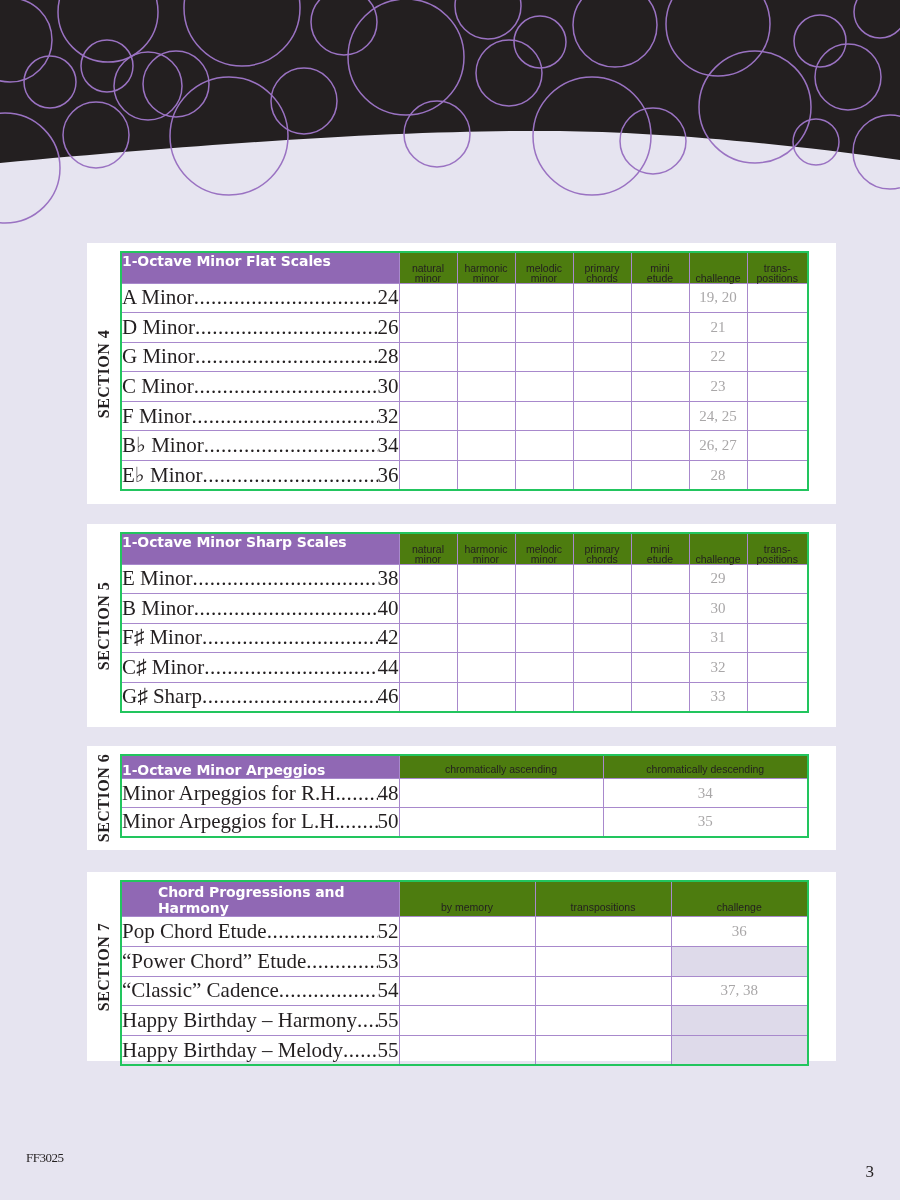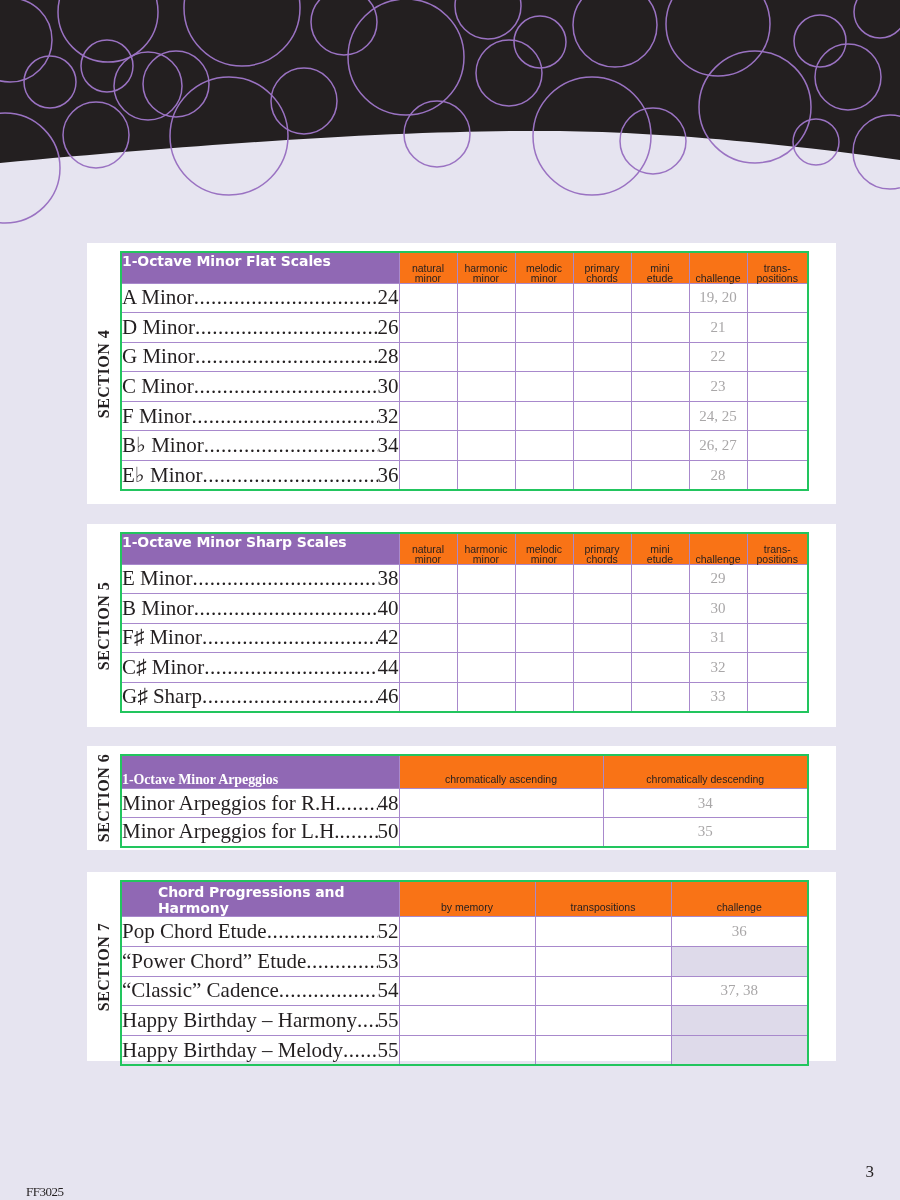--- a/index.html
+++ b/index.html
@@ -19,33 +19,33 @@
     position: absolute; left: 33px; border-collapse: collapse; table-layout: fixed;
     border: 2px solid #22c55e;
   }
   table.grid td, table.grid th { border: 1.5px solid #a889cc; padding: 0; }
   th.title {
     background: #9068b4; color: #ffffff; text-align: left;
     font-family: "DejaVu Sans", sans-serif; font-weight: bold; font-size: 14px;
     padding-left: 5px; vertical-align: top; padding-top: 3px; letter-spacing: -0.1px;
   }
   th.colhead {
-    background: #f97316; color: #231f20; font-family: "Liberation Sans", sans-serif;
+    background: #4d7c0f; color: #231f20; font-family: "Liberation Sans", sans-serif;
     font-weight: normal; font-size: 10.5px; line-height: 10px; text-align: center; vertical-align: bottom; padding-bottom: 3px;
   }
   td.item {
     font-family: "Liberation Serif", serif; font-size: 21px; padding: 0 6px 0 6px;
     white-space: nowrap; overflow: hidden;
   }
   .item-inner { display: flex; align-items: baseline; }
   .item-inner .dots { flex: 1; overflow: hidden; white-space: nowrap; letter-spacing: 0.5px; }
   .item-inner .dots::after { content: "........................................................................................................"; }
   .cell-num { text-align: center; font-family: "Liberation Serif", serif; font-size: 15px; color: #a9a7a8; }
   .shade { background: #dedaea; }
-  .footer-code { position: absolute; left: 26px; top: 1184px; font-size: 13px; font-family: "Liberation Serif", serif; letter-spacing: -0.5px; }
+  .footer-code { position: absolute; left: 26px; top: 1150px; font-size: 13px; font-family: "Liberation Serif", serif; letter-spacing: -0.5px; }
   .footer-page { position: absolute; right: 26px; top: 1162px; font-size: 17px; font-family: "Liberation Serif", serif; }
 </style>
 </head>
 <body>
 
 <svg class="banner" viewBox="0 0 900 240" width="900" height="240">
   <path d="M0,0 H900 V160 C760,140 640,132 560,131 C420,130 250,140 0,163 Z" fill="#231f20"></path>
   <g fill="none" stroke="#9a72c2" stroke-width="1.5">
     <circle cx="10" cy="40" r="42"></circle>
     <circle cx="108" cy="12" r="50"></circle>
@@ -338,21 +338,21 @@
       <span>SECTION 6</span>
     </div>
   <table class="grid" style="top:8px;width:687px;">
     <colgroup>
         <col style="width:278px">
         <col style="width:204px">
         <col style="width:205px">
       </colgroup>
     <tbody>
         <tr style="height:23px;">
-      <th class="title" style="padding-top:16px;font-family:Liberation Serif, serif;">1-Octave Minor Arpeggios</th>
+      <th class="title" style="padding-top:6px;">1-Octave Minor Arpeggios</th>
       <th class="colhead" style="padding-bottom:4px;margin-left:20px;">chromatically ascending</th>
       <th class="colhead" style="padding-bottom:4px;">chromatically descending</th>
     </tr>
     </tbody>
       <tbody id="s6-body">
         <tr style="height:29px;margin-left:20px;">
           <td class="item">
             <div class="item-inner">
               <span>Minor Arpeggios for R.H.</span>
               <span class="dots"></span>

